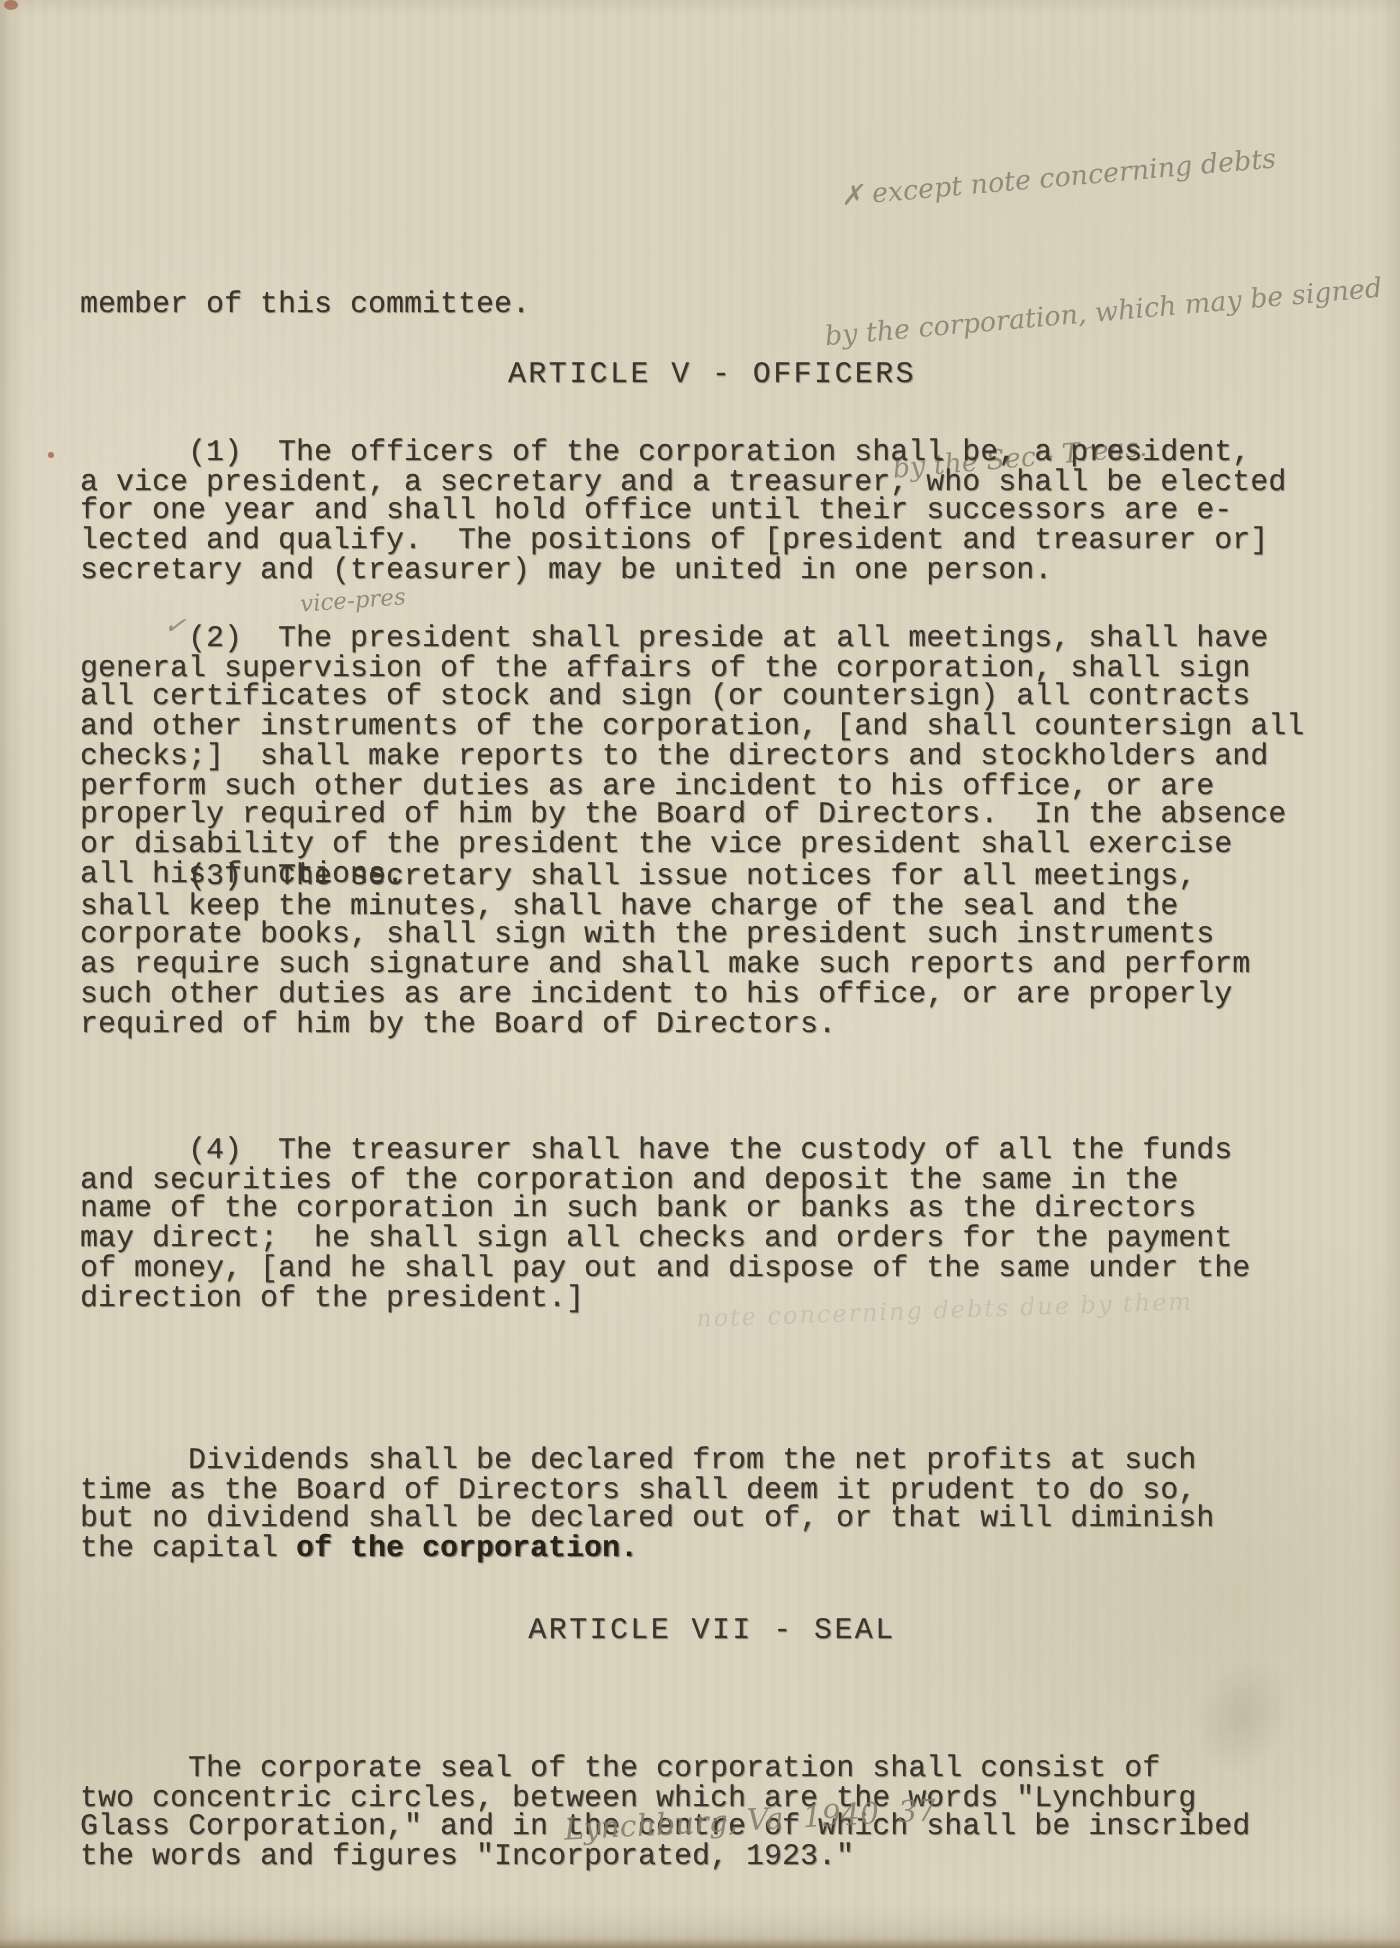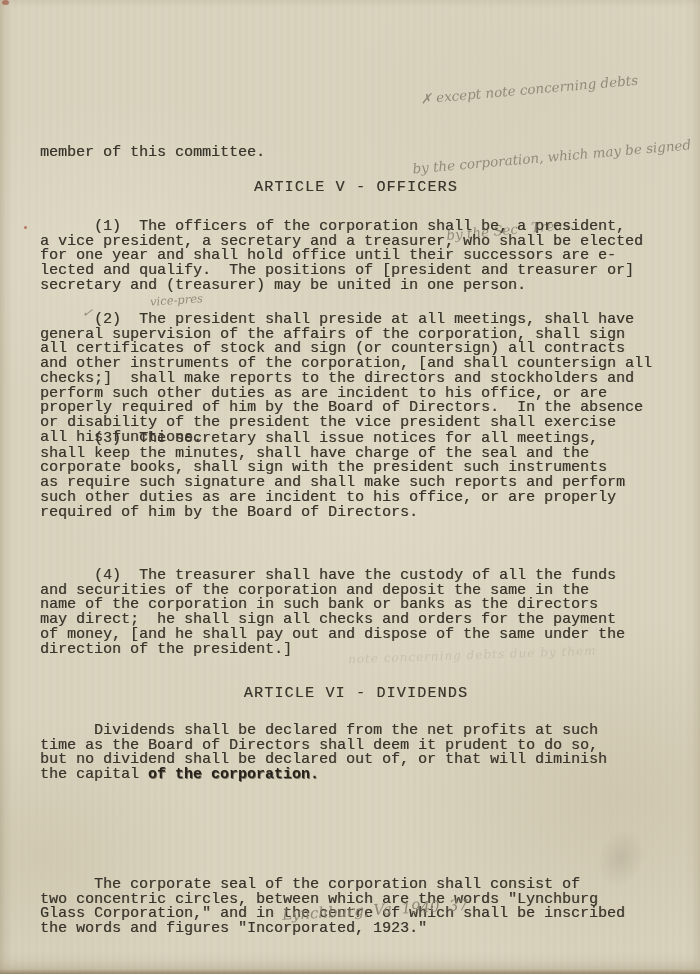--- a/index.html
+++ b/index.html
@@ -105,27 +105,27 @@
 
   <div class="typed" style="top:569px">      (4)  The treasurer shall have the custody of all the funds
 and securities of the corporation and deposit the same in the
 name of the corporation in such bank or banks as the directors
 may direct;  he shall sign all checks and orders for the payment
 of money, [and he shall pay out and dispose of the same under the
 direction of the president.]</div>
 
   <span class="pencil faint-note">note concerning debts due by them</span>
 
-  <div class="typed heading" style="top:687px">ARTICLE VI - DIVIDENDS</div>
 
   <div class="typed" style="top:724px"><span>      Dividends shall be declared from the net profits at such
 time as the Board of Directors shall deem it prudent to do so,
 but no dividend shall be declared out of, or that will diminish
 the capital </span><span class="overstruck">of the corporation.</span></div>
 
+  <div class="typed heading" style="top:809px">ARTICLE VII - SEAL</div>
 
   <div class="typed" style="top:878px">      The corporate seal of the corporation shall consist of
 two concentric circles, between which are the words "Lynchburg
 Glass Corporation," and in the centre of which shall be inscribed
 the words and figures "Incorporated, 1923."</div>
 
   <span class="pencil place-note">Lynchburg, Va  1940  37</span>
 
   <div class="typed pagenum" style="top:986px">- 10 -</div>
 

